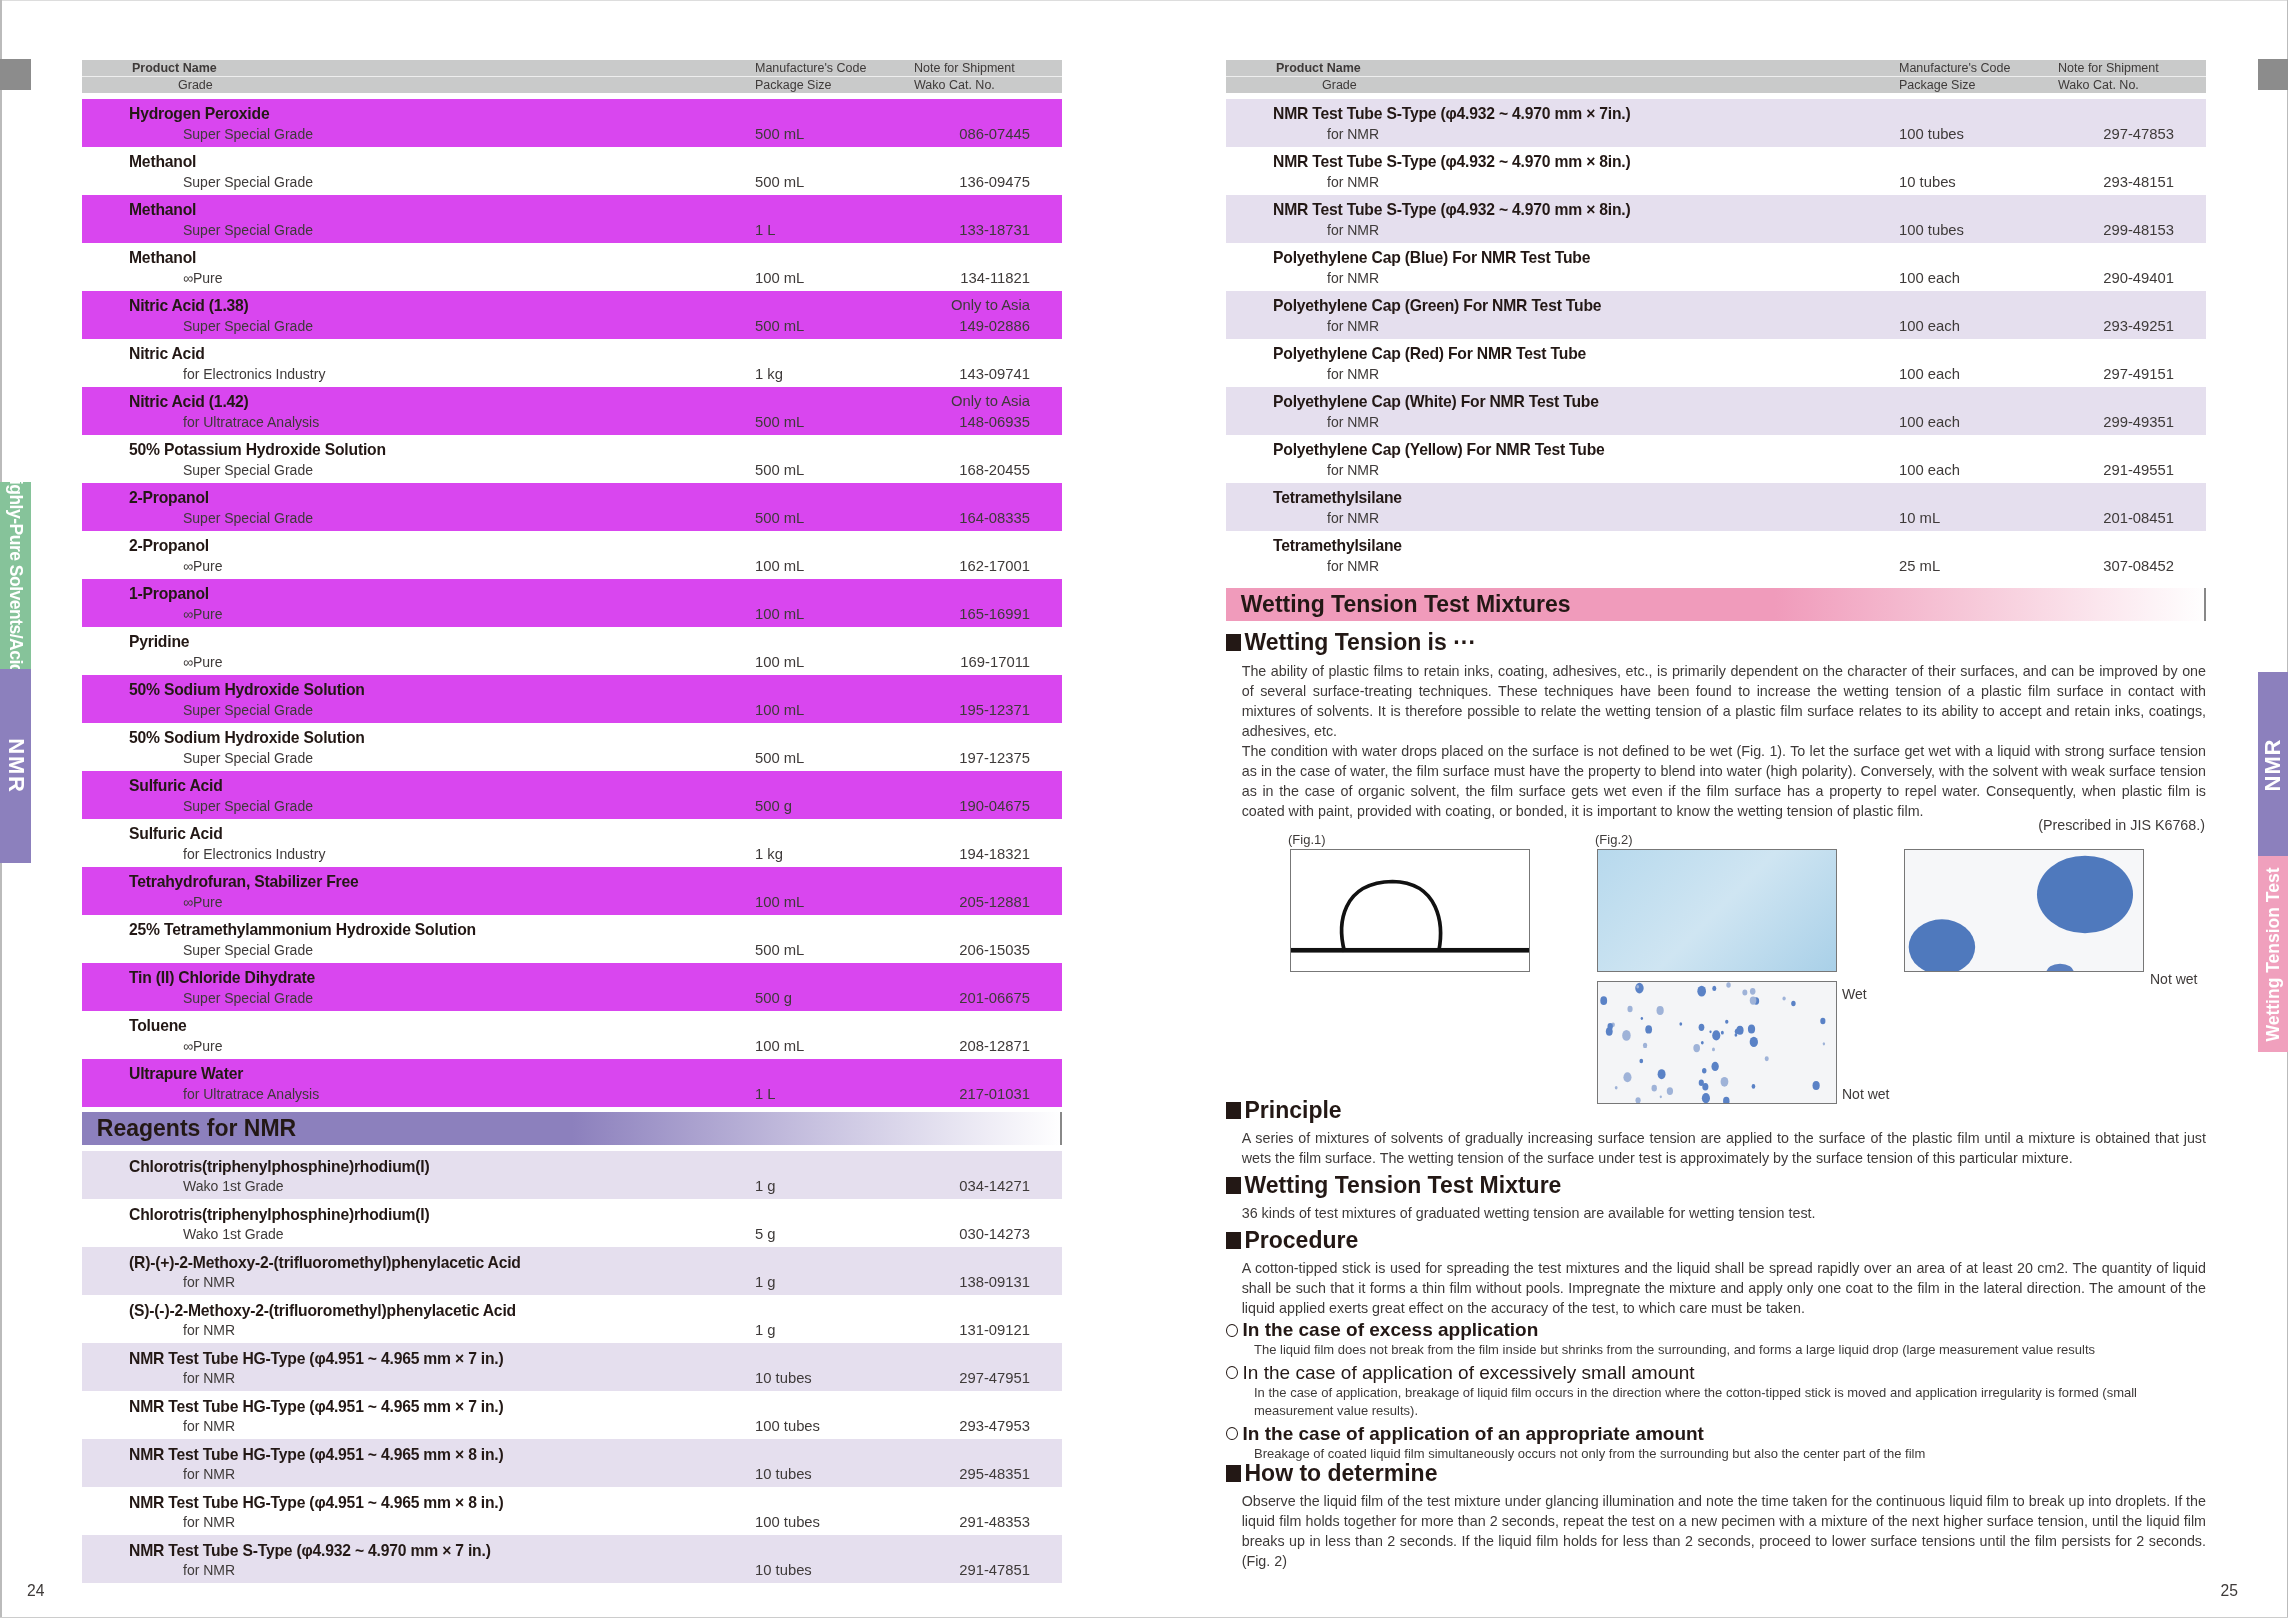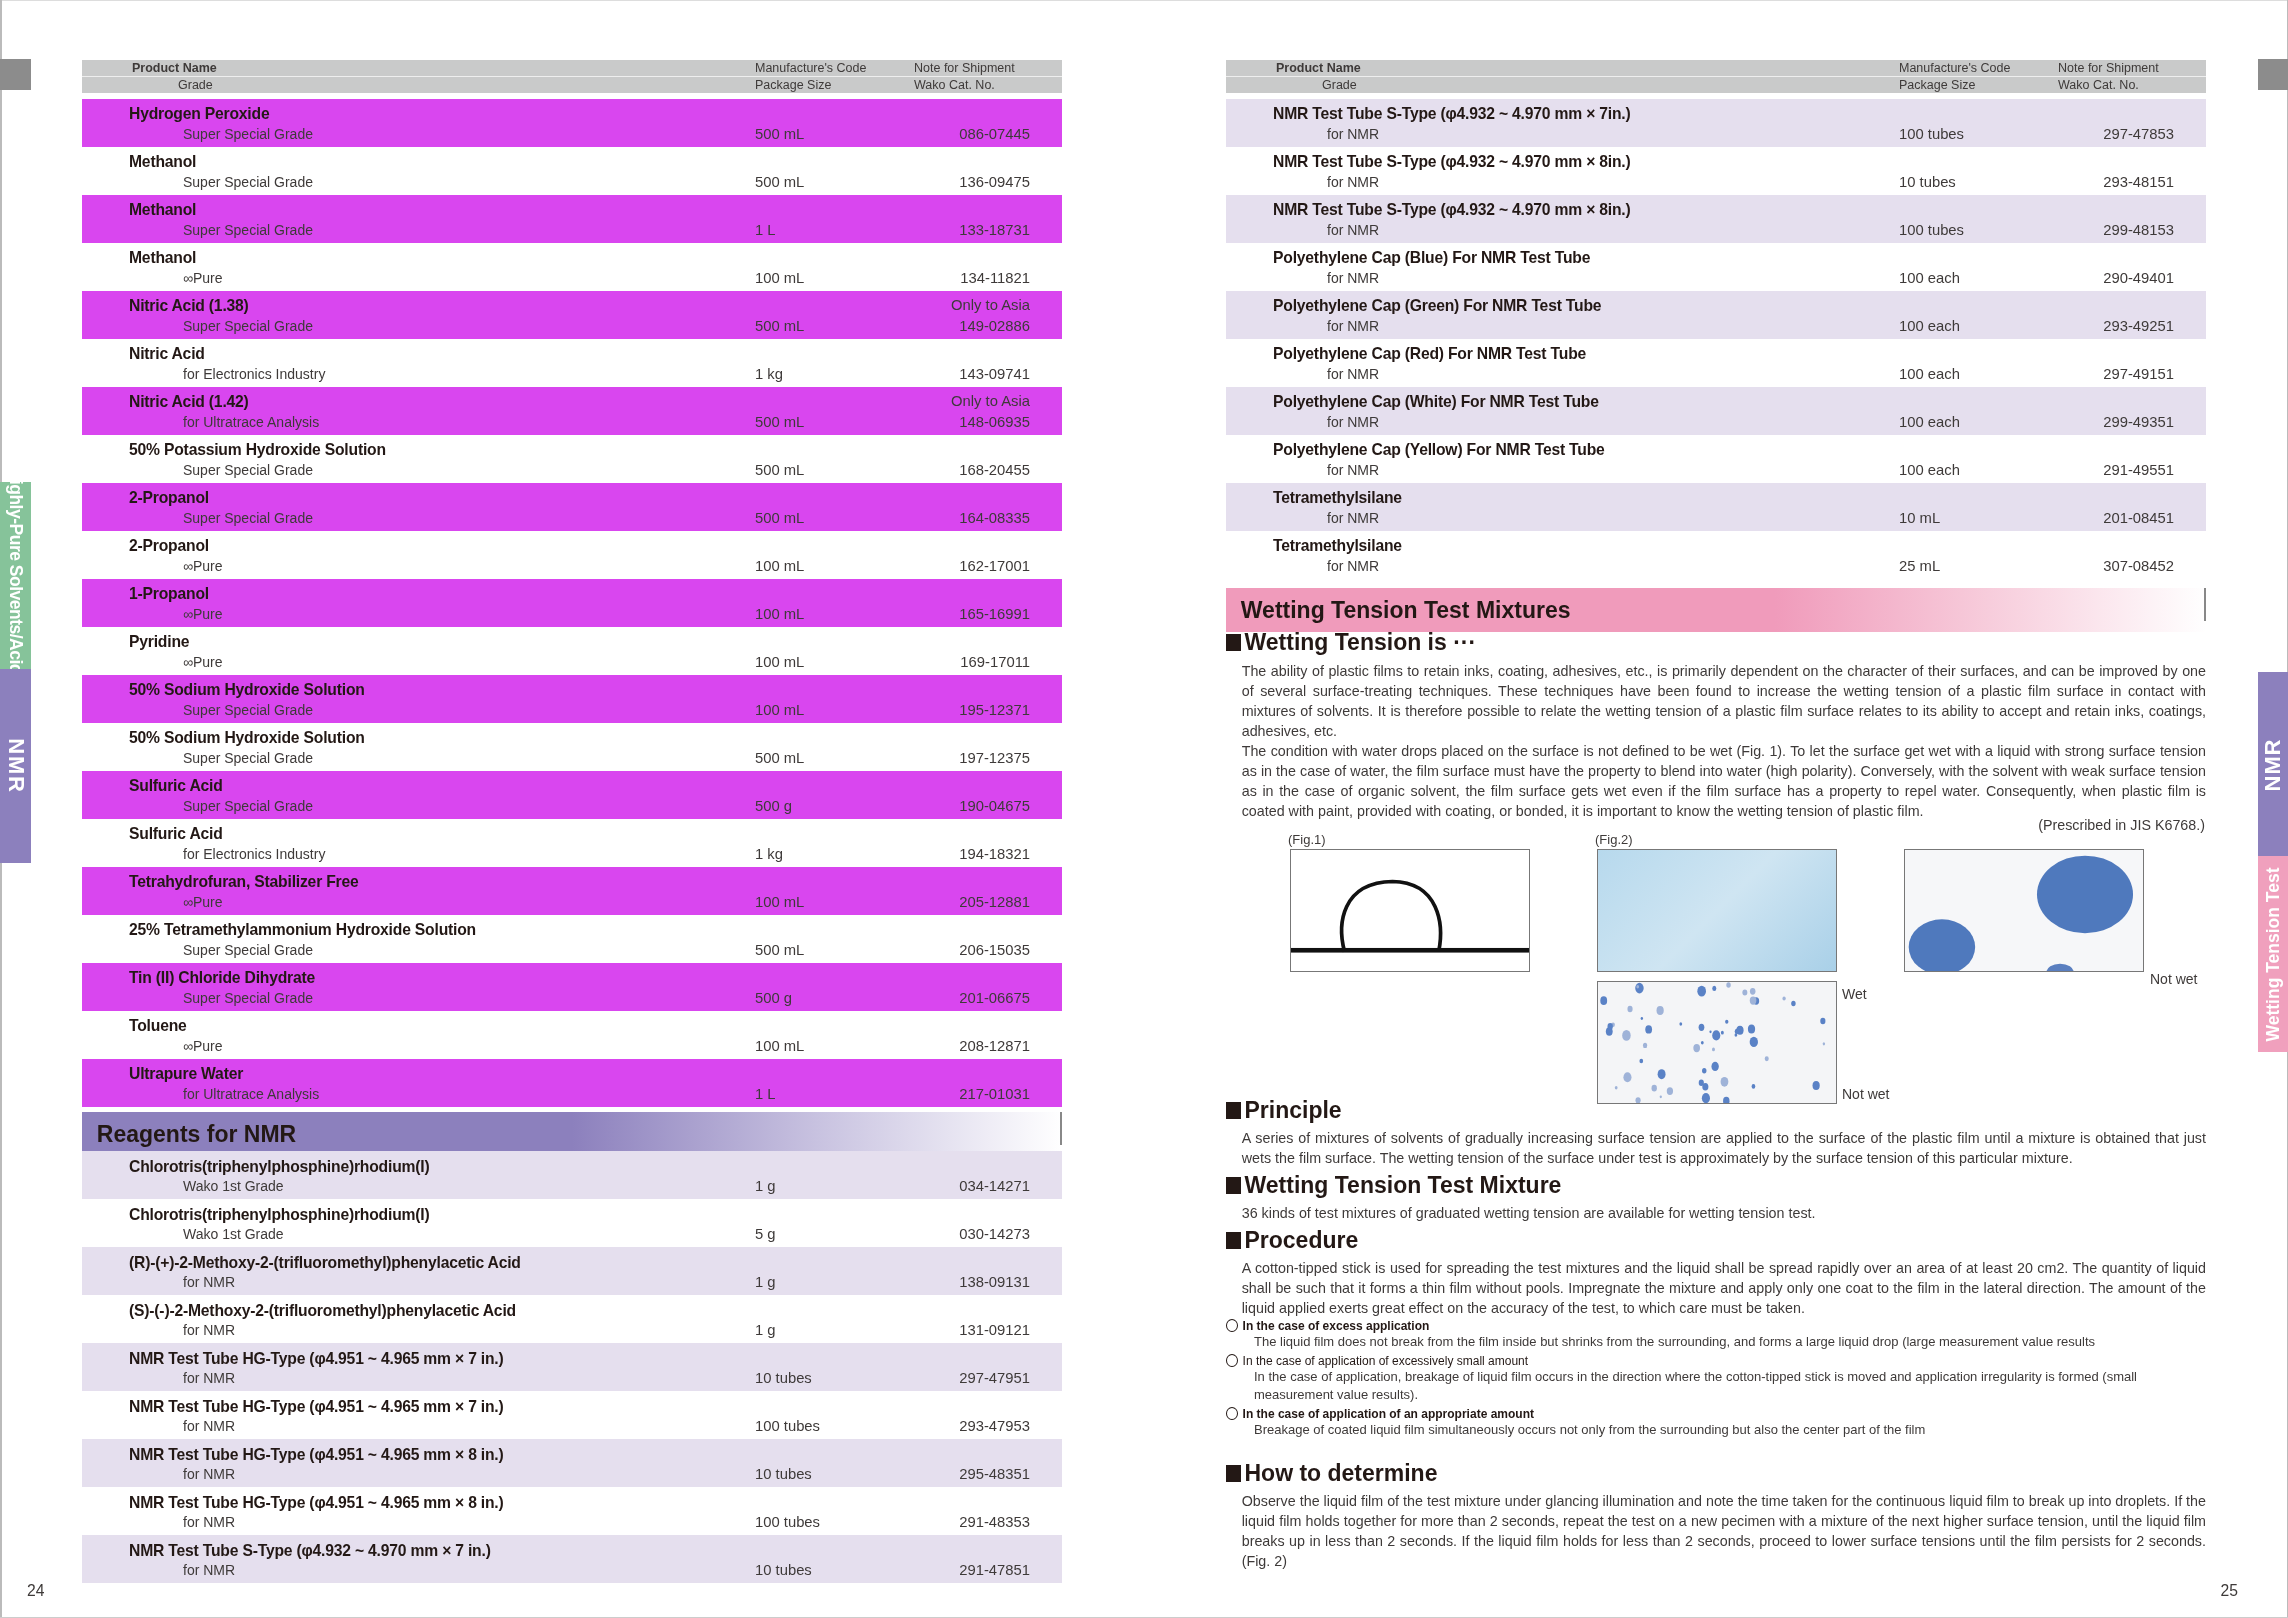--- a/index.html
+++ b/index.html
@@ -45,40 +45,40 @@
   .tbody { margin-top:5.5px; }
   .row { height:48px; position:relative; margin-bottom:0; }
   .row.shade-green { background:#d946ef; }
   .row.shade-purple { background:#e5dfee; }
   .row .name { position:absolute; left:47px; top:6.5px; font-size:15.7px; font-weight:bold; color:#231815; white-space:nowrap; letter-spacing:-0.2px; }
   .row .grade { position:absolute; left:101px; top:27px; font-size:14px; color:#3e3a39; white-space:nowrap; }
   .row .pkg { position:absolute; left:673px; top:27px; font-size:14.8px; color:#3e3a39; white-space:nowrap; }
   .row .note { position:absolute; right:32px; top:6.5px; font-size:14.8px; color:#3e3a39; white-space:nowrap; }
   .row .cat { position:absolute; right:32px; top:27px; font-size:14.8px; color:#3e3a39; white-space:nowrap; }
 
-  .section-bar { position:absolute; height:44px; display:flex; align-items:center; padding-left:14.8px; font-weight:bold; font-size:23px; color:#231815; }
+  .section-bar { position:absolute; height:33px; display:flex; align-items:center; padding-left:14.8px; font-weight:bold; font-size:23px; color:#231815; }
   .section-nmr { left:82px; top:1112px; width:980px; background:linear-gradient(to right, #8c80bd 0%, #8c80bd 50%, #c8c2e0 75%, #ffffff 100%); }
   .section-nmr .end-line { position:absolute; right:0; top:0; width:1.8px; height:33px; background:#888; }
   .section-wetting { left:1226px; top:588px; width:980px; background:linear-gradient(to right, #f09bbb 0%, #f09bbb 56%, #f6c6d7 75%, #ffffff 100%); }
   .section-wetting .end-line { position:absolute; right:0; top:0; width:1.8px; height:33px; background:#888; }
 
   .nmr-table { position:absolute; left:82px; top:1151px; width:980px; }
 
   
   .text-block { position:absolute; left:1226px; width:980px; color:#3e3a39; }
   .h2 { font-size:23px; font-weight:bold; color:#231815; display:flex; align-items:center; }
   .h2 .sq { display:inline-block; width:14.8px; height:16.6px; background:#231815; margin-right:3.7px; }
   .para { font-size:14.3px; line-height:20px; padding-left:15.7px; padding-right:0; text-align:justify; color:#3e3a39; }
   .prescribed { position:absolute; right:84px; top:817px; font-size:14.3px; color:#3e3a39; }
 
   .fig-label { position:absolute; font-size:13px; color:#3e3a39; }
   .fig-box { position:absolute; border:1.8px solid #777; background:#fff; overflow:hidden; }
   .fig-caption { position:absolute; font-size:14px; color:#3e3a39; }
 
-  .bullet-h { font-size:12px; color:#231815; display:flex; align-items:flex-start; font-weight:bold; }
+  .bullet-h { font-size:19px; color:#231815; display:flex; align-items:center; font-weight:bold; }
   .bullet-h .circ { display:inline-block; width:12px; height:13px; border:1.5px solid #231815; border-radius:50%; margin-right:4.6px; }
   .bullet-p { font-size:13px; line-height:18.5px; color:#3e3a39; padding-left:28px; }
 
   .page-num { position:absolute; font-size:15.7px; color:#3e3a39; top:1582px; }
   .page-num.left { left:27px; }
   .page-num.right { right:51px;margin-left:20px; }
 </style>
 </head>
 <body>
 

